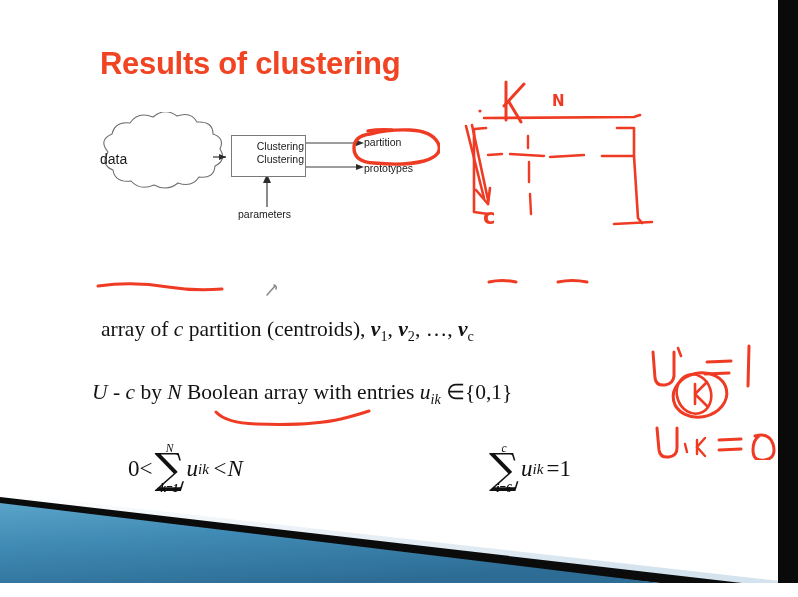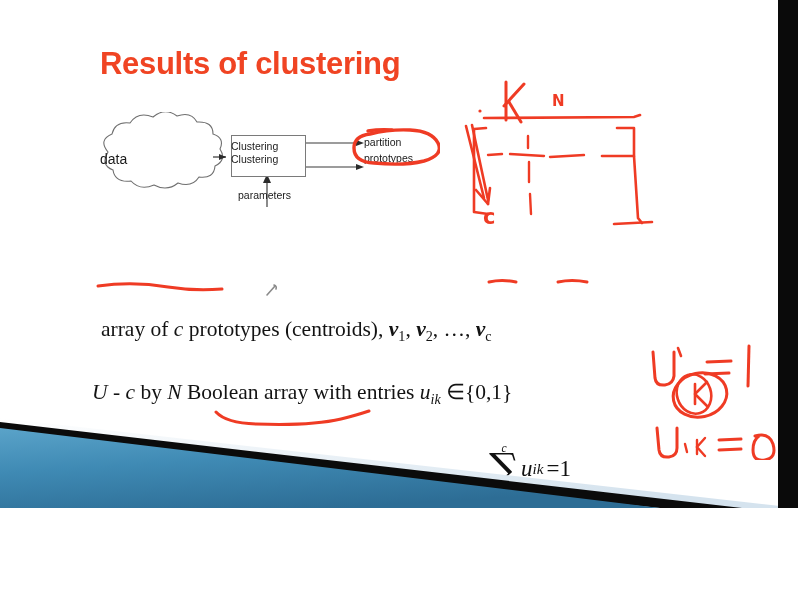--- a/index.html
+++ b/index.html
@@ -4,21 +4,21 @@
 <style>
   html,body{margin:0;padding:0;}
   body{
     width:798px;height:597px;
     background:#ffffff;
     font-family:"Liberation Serif", serif;
     overflow:hidden;
     position:relative;
   }
   #slide{
-    position:absolute;left:0;top:0;width:798px;height:508px;
+    position:absolute;left:0;top:0;width:798px;height:583px;
     background:#ffffff;overflow:hidden;
   }
 
   
   .right-band{
     position:absolute;right:0;top:0;width:20px;height:597px;
     background:#0a0a0a;
   }
   .bottom-deco{
     position:absolute;left:0;bottom:0;width:780px;height:110px;
@@ -38,31 +38,31 @@
   .cloud-label{
     position:absolute;left:100px;top:151px;
     font-family:"Liberation Sans", sans-serif;font-size:14px;color:#1a1a1a;
   }
   .algo-box{
     position:absolute;left:231px;top:135px;width:73px;height:40px;
     border:1px solid #7a7a7a;background:#ffffff;
   }
   .algo-label{
     position:absolute;left:231px;top:140px;width:73px;
-    text-align:left;line-height:13px;
+    text-align:right;line-height:13px;
     font-family:"Liberation Sans", sans-serif;font-size:10.5px;color:#1a1a1a;
   }
   .out-label{
     position:absolute;
     font-family:"Liberation Sans", sans-serif;font-size:10.5px;color:#1a1a1a;
     white-space:nowrap;
   }
   .lbl-partition{left:364px;top:136px;}
-  .lbl-prototypes{left:364px;top:152px;}
-  .lbl-parameters{left:238px;top:189px;}
+  .lbl-prototypes{left:364px;top:162px;}
+  .lbl-parameters{left:238px;top:208px;}
 
   
   .body-line{
     position:absolute;
     font-family:"Liberation Serif", serif;
     font-size:21.5px;color:#131313;white-space:nowrap;
   }
   .l1{left:101px;top:252px;}
   .l2{left:101px;top:317px;}
   .l3{left:92px;top:379px;}
@@ -138,21 +138,21 @@
   <div class="out-label lbl-prototypes">prototypes</div>
   <div class="out-label lbl-parameters">parameters</div>
 
   <svg class="ink" style="left:350px;top:124px;" width="90" height="42">
     <path d="M20 10 q-16 2 -16 14 q0 14 20 15 q30 3 50 -2 q20 -6 14 -18 q-6 -12 -28 -13 q-20 -1 -40 4" fill="none" stroke="#ef3b24" stroke-width="3.4" stroke-linecap="round"></path>
     <path d="M18 7 q12 -2 24 -1" fill="none" stroke="#ef3b24" stroke-width="3.4" stroke-linecap="round"></path>
   </svg>
 
 
   <div class="body-line l2">
-    <span>array of </span><i class="var">c</i><span> prototypes (centroids), </span><b class="vec">v</b><sub>1</sub><span>, </span><b class="vec">v</b><sub>2</sub><span>, …, </span><b class="vec">v</b><sub>c</sub>
+    <span>array of </span><i class="var">c</i><span> partition (centroids), </span><b class="vec">v</b><sub>1</sub><span>, </span><b class="vec">v</b><sub>2</sub><span>, …, </span><b class="vec">v</b><sub>c</sub>
   </div>
 
   <div class="body-line l3">
     <i class="var">U</i><span> - </span><i class="var">c</i><span> by </span><i class="var">N</i><span> Boolean array with entries </span><i class="var">u</i><sub><i>ik</i></sub><span> ∈{0,1}</span>
   </div>
 
   <svg class="ink" style="left:95px;top:278px;" width="130" height="16">
     <path d="M3 8 q35 -5 70 1 q25 4 54 2" fill="none" stroke="#ef3b24" stroke-width="3" stroke-linecap="round"></path>
   </svg>
   <svg class="ink" style="left:487px;top:276px;" width="32" height="14">

